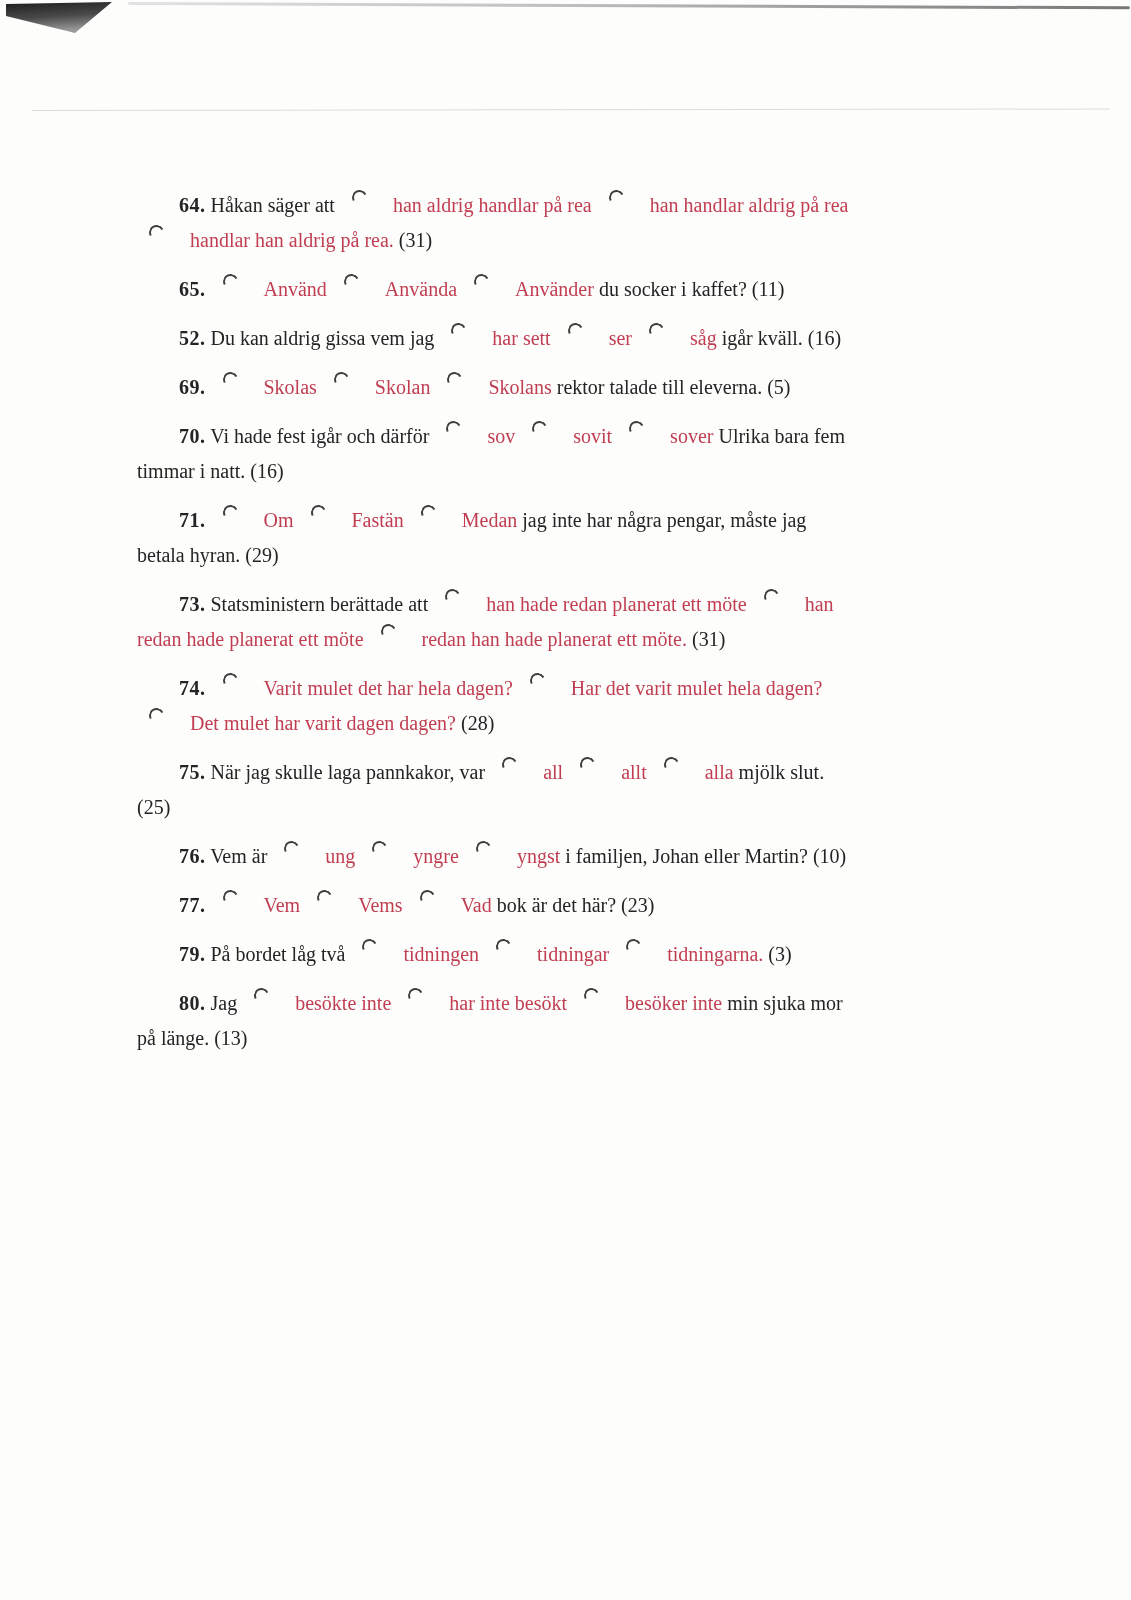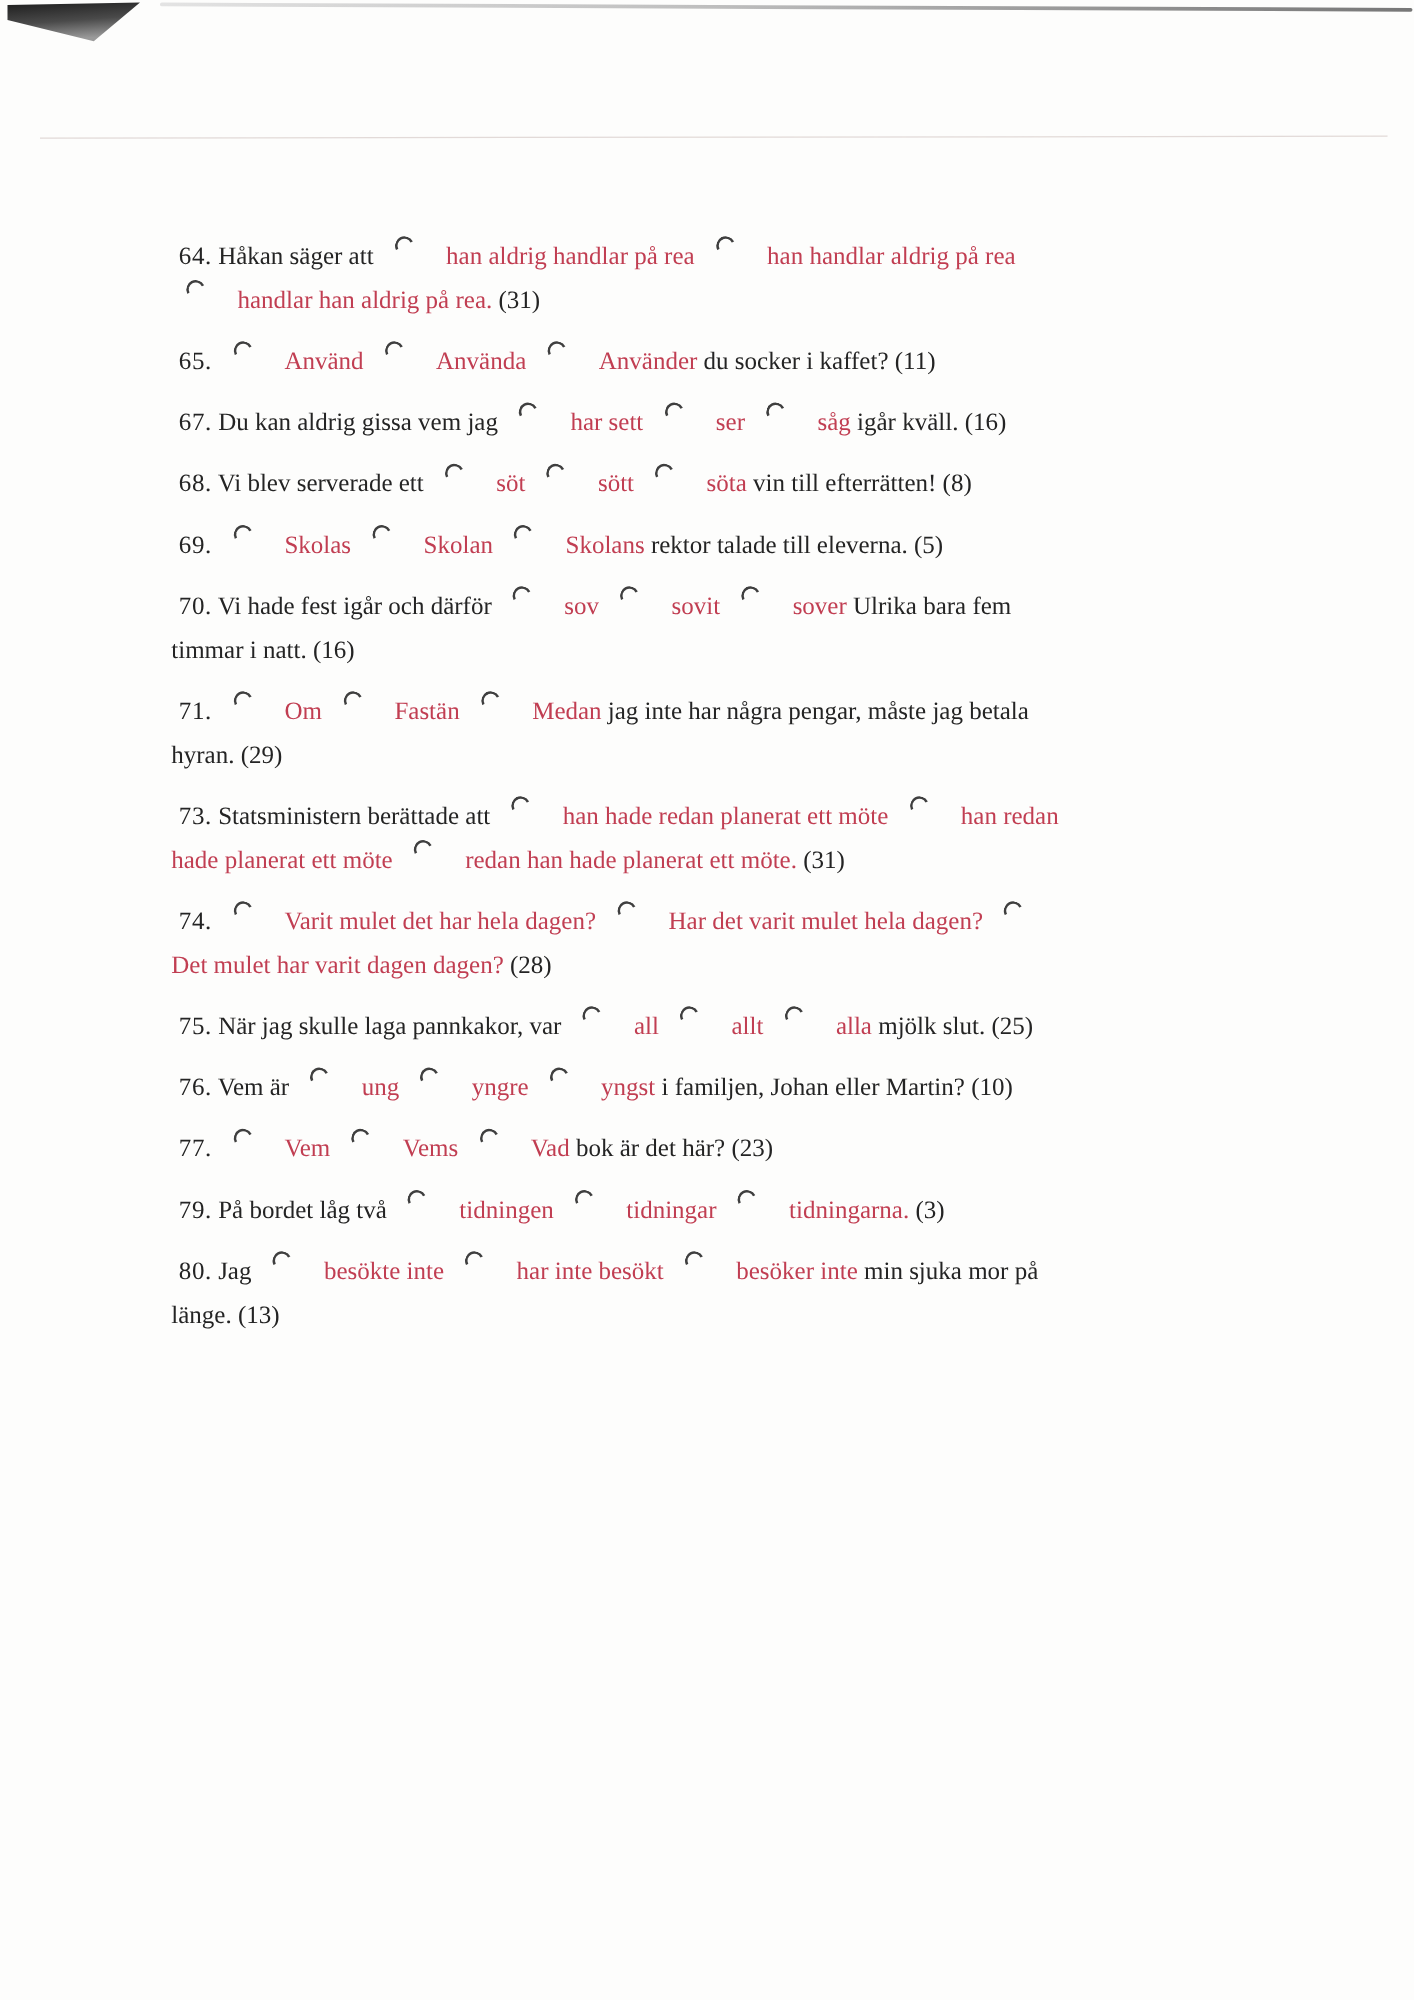--- a/index.html
+++ b/index.html
@@ -27,21 +27,21 @@
     background:#ddd4d1;opacity:.85;
     transform:rotate(-0.08deg);transform-origin:left top;
   }
 
   
   .quiz{
     position:absolute;left:137px;top:188px;width:712px;
     font-size:20px;line-height:35px;
   }
   .question{margin:0 0 14px 0;text-indent:6px;}
-  .qnum{font-weight:400;letter-spacing:.5px;}
+  .qnum{font-weight:700;letter-spacing:.5px;margin-left:36px;}
   .qtext{color:var(--ink,#242424);}
   .opt{color:var(--option-red,#c13e52);}
   .arc{
     display:inline-block;width:11px;height:11px;
     border:2px solid var(--arc-mark,#3f3f3f);
     border-radius:50%;
     border-bottom-color:transparent;
     border-right-color:transparent;
     transform:rotate(18deg);
     vertical-align:7px;
@@ -71,26 +71,23 @@
   <p class="question">
     <span class="qnum">64.</span>
    <span class="qtext">Håkan säger att</span> <span class="arc"></span><span class="opt">han aldrig handlar på rea</span> <span class="arc"></span><span class="opt">han handlar aldrig på rea</span> <span class="arc"></span><span class="opt">handlar han aldrig på rea.</span> <span class="qtext">(31)</span></p>
 
   <p class="question">
     <span class="qnum">65.</span>
    <span class="arc"></span><span class="opt">Använd</span> <span class="arc"></span><span class="opt">Använda</span> <span class="arc"></span><span class="opt">Använder</span> <span class="qtext">du socker i kaffet? (11)</span></p>
 
 
   <p class="question">
-    <span class="qnum">67.</span>
+    <span class="qnum">52.</span>
    <span class="qtext">Du kan aldrig gissa vem jag</span> <span class="arc"></span><span class="opt">har sett</span> <span class="arc"></span><span class="opt">ser</span> <span class="arc"></span><span class="opt">såg</span> <span class="qtext">igår kväll. (16)</span></p>
 
-  <p class="question">
-    <span class="qnum">68.</span>
-   <span class="qtext">Vi blev serverade ett</span> <span class="arc"></span><span class="opt">söt</span> <span class="arc"></span><span class="opt">sött</span> <span class="arc"></span><span class="opt">söta</span> <span class="qtext">vin till efterrätten! (8)</span></p>
 
   <p class="question">
     <span class="qnum">69.</span>
    <span class="arc"></span><span class="opt">Skolas</span> <span class="arc"></span><span class="opt">Skolan</span> <span class="arc"></span><span class="opt">Skolans</span> <span class="qtext">rektor talade till eleverna. (5)</span></p>
 
   <p class="question">
     <span class="qnum">70.</span>
    <span class="qtext">Vi hade fest igår och därför</span> <span class="arc"></span><span class="opt">sov</span> <span class="arc"></span><span class="opt">sovit</span> <span class="arc"></span><span class="opt">sover</span> <span class="qtext">Ulrika bara fem timmar i natt. (16)</span></p>
 
   <p class="question">

